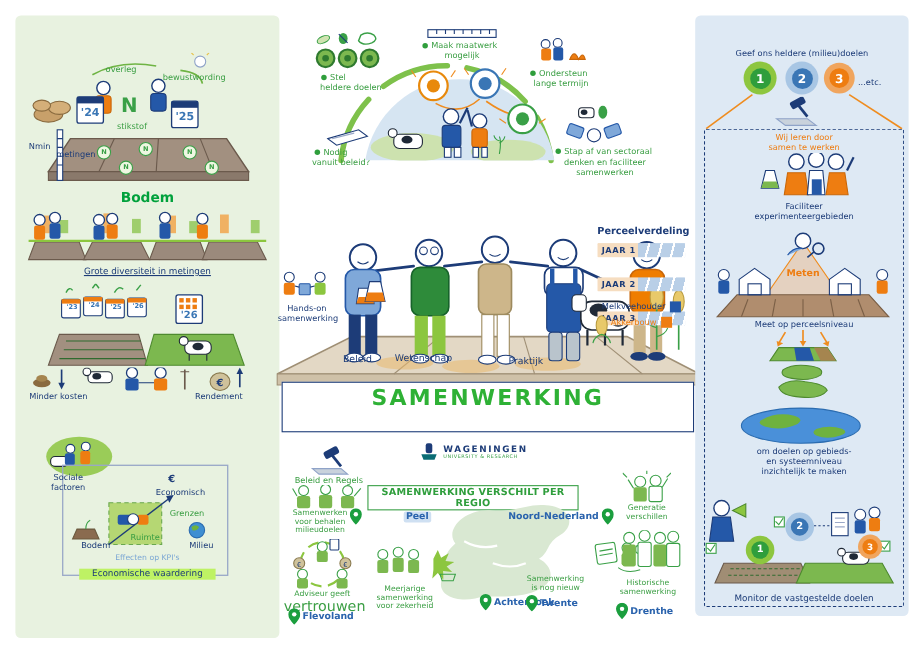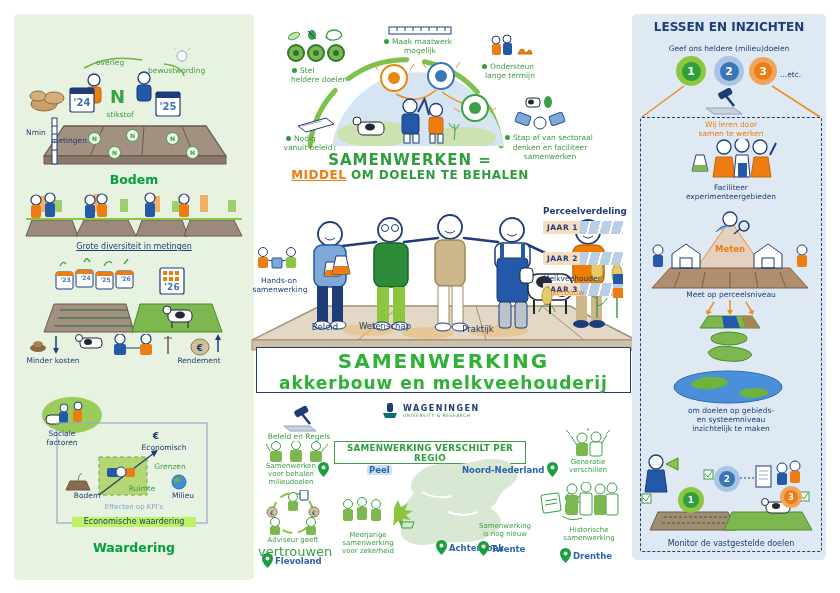--- a/index.html
+++ b/index.html
@@ -20,21 +20,21 @@
   .calnum{color:#3a76b5;font-weight:bold;text-align:center;}
   .ndot{width:11px;height:11px;border-radius:50%;background:#eef7e2;border:1px solid #3aa047;
         color:#3aa047;font-size:6px;font-weight:bold;text-align:center;line-height:11px;}
   .badge{border-radius:50%;display:flex;align-items:center;justify-content:center;}
   .badge .inner{border-radius:50%;display:flex;align-items:center;justify-content:center;
                 color:#fff;font-weight:bold;}
   .bar{height:13px;position:relative;display:flex;overflow:hidden;border-radius:1px;}
   .bar .lab{position:absolute;left:4px;top:2px;color:#1d3c78;font-weight:bold;font-size:7.5px;letter-spacing:.5px;}
   .bar .p1{width:46%;background:#f6ddc0;}
   .bar .p2{flex:1;background:repeating-linear-gradient(105deg,#b9cfe7 0 9px,#fff 9px 11px);}
-  .legrow{display:flex;align-items:center;gap:4px;justify-content:space-between;width:80px;}
+  .legrow{display:flex;align-items:center;gap:4px;justify-content:center;width:80px;}
   .sq{width:10px;height:10px;flex:0 0 auto;}
   .bannerbox{border:1.5px solid #3aa047;background:#fff;color:#2f9e3c;font-weight:bold;
              font-size:8.8px;text-align:center;letter-spacing:.2px;display:flex;align-items:center;justify-content:center;}
   .titlebox{border:1.5px solid #1d3c78;background:#fff;}
   .t1{color:#2eb135;font-weight:bold;font-size:20px;letter-spacing:2px;text-align:center;}
   .t2{color:#2eb135;font-weight:bold;font-size:17px;letter-spacing:1px;text-align:center;}
   .subrow{display:flex;align-items:center;justify-content:center;gap:6px;}
   .subrow .ln{width:58px;height:0;border-top:1.5px solid #1d3c78;}
   .subrow .tx{color:#1d3c78;font-weight:bold;font-size:10px;}
   .pin{width:11px;height:15px;flex:0 0 auto;}
@@ -211,26 +211,25 @@
     <polygon points="36,95 60,95 56,86 40,86" fill="#8a6b4f" stroke="#6b5a3f"></polygon>
     <path d="M48,86 q0,-6 4,-8" stroke="#3aa047" fill="none"></path>
     <circle cx="149" cy="87" r="7" fill="#3f8fd2" stroke="#2b6cb0"></circle>
     <path d="M144,84 q4,-3 7,0 q-2,4 -6,3 z" fill="#6fb23e"></path>
   </svg>
   <span class="abs hn" style="left:40px;top:429px;width:44px;">Sociale</span>
   <span class="abs hn" style="left:37px;top:438px;width:50px;">factoren</span>
   <span class="abs hn" style="left:148px;top:431px;width:16px;font-size:9px;font-weight:bold;">€</span>
   <span class="abs hn" style="left:136px;top:443px;width:56px;">Economisch</span>
   <span class="abs hg" style="left:148px;top:462px;width:44px;">Grenzen</span>
-  <span class="abs hg" style="left:108px;top:484px;width:48px;padding-left:10px;">Ruimte</span>
+  <span class="abs hg" style="left:108px;top:484px;width:48px;">Ruimte</span>
   <span class="abs hn" style="left:68px;top:491px;width:38px;">Bodem</span>
   <span class="abs hn" style="left:164px;top:491px;width:38px;">Milieu</span>
   <span class="abs" style="left:92px;top:503px;width:84px;color:#7ba7d4;font-size:7px;text-align:center;">Effecten op KPI's</span>
   <span class="abs hn" style="left:72px;top:517px;width:124px;font-size:8px;background:#bef264;">Economische waardering</span>
-  <div class="abs headg" style="left:14px;top:540px;width:240px;font-size:12.5px;">Waardering</div>
 
   <svg class="abs" style="left:298px;top:42px;" width="215" height="108" viewBox="0 0 215 108">
     <path d="M12,104 A 96,96 0 0 1 203,104" fill="none" stroke="#7ec14b" stroke-width="5" stroke-linecap="round" stroke-dasharray="62 18"></path>
   </svg>
 
   <svg class="abs" style="left:286px;top:28px;" width="62" height="36" viewBox="0 0 62 36">
     <ellipse cx="8" cy="8" rx="6" ry="3" fill="#cfe3b0" stroke="#3aa047" transform="rotate(-25 8 8)"></ellipse>
     <ellipse cx="26" cy="7" rx="4" ry="5" fill="#3aa047"></ellipse>
       <line x1="22" y1="3" x2="30" y2="11" stroke="#1d3c78"></line>
     <path d="M42,4 q6,-4 12,0 q4,4 -2,7 q-8,3 -12,-2 z" fill="none" stroke="#3aa047" stroke-width="1.3"></path>
@@ -316,24 +315,20 @@
     <line x1="88" y1="52" x2="95" y2="38" stroke="#1d3c78" stroke-width="2"></line>
     <rect x="74" y="74" width="6" height="9" fill="#fff" stroke="#1d3c78"></rect>
       <rect x="83" y="74" width="6" height="9" fill="#fff" stroke="#1d3c78"></rect>
     <circle cx="106" cy="50" r="6.5" fill="#fff" stroke="#1d3c78" stroke-width="1.3"></circle>
     <rect x="99" y="57" width="14" height="17" rx="3" fill="#ee7d11" stroke="#c9670a"></rect>
     <line x1="99" y1="55" x2="95" y2="40" stroke="#1d3c78" stroke-width="2"></line>
     <rect x="100" y="74" width="5" height="9" fill="#fff" stroke="#1d3c78"></rect>
       <rect x="108" y="74" width="5" height="9" fill="#fff" stroke="#1d3c78"></rect>
     <path d="M124,80 q2,-12 0,-16 m0,6 q4,-2 5,-6 m-5,4 q-4,-1 -5,-5" stroke="#3aa047" fill="none"></path>
   </svg>
-  <div class="abs" style="left:320px;top:151px;width:180px;text-align:center;color:#2e9e3c;font-weight:bold;font-size:15px;letter-spacing:1px;">SAMENWERKEN =</div>
-  <div class="abs" style="left:280px;top:168px;width:260px;text-align:center;font-size:12px;font-weight:bold;letter-spacing:.5px;">
-    <span style="color:#ee7d11;text-decoration:underline;">MIDDEL</span><span style="color:#2e9e3c;"> OM DOELEN TE BEHALEN</span>
-  </div>
 
   <svg class="abs" style="left:255px;top:246px;" width="46" height="28" viewBox="0 0 46 28">
     <circle cx="8" cy="6" r="4.5" fill="#fff" stroke="#1d3c78"></circle>
       <rect x="3" y="11" width="10" height="11" rx="2" fill="#ee7d11"></rect>
     <circle cx="36" cy="6" r="4.5" fill="#fff" stroke="#1d3c78"></circle>
       <rect x="31" y="11" width="10" height="11" rx="2" fill="#8cc63f"></rect>
     <rect x="17" y="12" width="10" height="10" rx="1" fill="#7fa8d9" stroke="#2458a8"></rect>
     <line x1="13" y1="14" x2="17" y2="15" stroke="#1d3c78"></line>
       <line x1="31" y1="14" x2="27" y2="15" stroke="#1d3c78"></line>
   </svg>
@@ -449,21 +444,20 @@
     <span class="ho" style="font-size:7.5px;">Akkerbouw</span>
     <span class="sq" style="background:#ee7d11;"></span>
   </div>
   <svg class="abs" style="left:538px;top:286px;" width="18" height="28" viewBox="0 0 18 28">
     <ellipse cx="9" cy="10" rx="5" ry="9" fill="#e8c96a" stroke="#b89b3f"></ellipse>
     <path d="M9,18 q-7,2 -8,8 M9,18 q7,2 8,8" stroke="#3aa047" fill="none"></path>
   </svg>
 
   <div class="abs titlebox" style="left:256px;top:347px;width:373px;height:44px;">
     <div class="t1" style="margin-top:1px;">SAMENWERKING</div>
-    <div class="t2">akkerbouw en melkveehouderij</div>
   </div>
   <div class="abs" style="left:382px;top:402px;display:flex;align-items:center;gap:5px;">
     <svg width="16" height="18" viewBox="0 0 16 18">
       <rect x="5" y="1" width="6" height="9" rx="2" fill="#1d3c78"></rect>
       <path d="M1,11 h14 l-2,5 h-10 z" fill="#0a6c74"></path>
     </svg>
     <div>
       <div style="color:#1d3c78;font-weight:bold;font-size:8px;letter-spacing:1.5px;">WAGENINGEN</div>
       <div style="color:#3aa047;font-size:4.5px;letter-spacing:.5px;">UNIVERSITY &amp; RESEARCH</div>
     </div>
@@ -619,21 +613,20 @@
   <div class="abs hg" style="left:556px;top:534px;width:66px;font-size:7px;">samenwerking</div>
   <div class="abs" style="left:560px;top:548px;display:flex;align-items:center;gap:2px;">
     <svg class="pin" viewBox="0 0 11 15">
       <path d="M5.5,0 a5.5,5.5 0 0 1 5.5,5.5 q0,4 -5.5,9.5 q-5.5,-5.5 -5.5,-9.5 a5.5,5.5 0 0 1 5.5,-5.5 z" fill="#1b9e3e"></path>
       <circle cx="5.5" cy="5.5" r="2" fill="#fff"></circle>
     </svg>
     <span class="hb">Drenthe</span>
   </div>
 
   <div class="panel-right abs"></div>
-  <div class="abs" style="left:632px;top:20px;width:194px;text-align:center;color:#1d3c78;font-weight:bold;font-size:12px;">LESSEN EN INZICHTEN</div>
   <div class="abs hn" style="left:638px;top:44px;width:182px;font-size:7.5px;">Geef ons heldere (milieu)doelen</div>
 
   <div class="abs badge" style="left:676px;top:56px;width:30px;height:30px;background:#8dc63f;">
     <div class="inner" style="width:19px;height:19px;background:#2f9e3c;font-size:11px;">1</div>
   </div>
   <div class="abs badge" style="left:714px;top:56px;width:30px;height:30px;background:#a8c6e4;">
     <div class="inner" style="width:19px;height:19px;background:#3a76b5;font-size:11px;">2</div>
   </div>
   <div class="abs badge" style="left:749px;top:57px;width:28px;height:28px;background:#f0a55e;">
     <div class="inner" style="width:18px;height:18px;background:#ee7d11;font-size:11px;">3</div>

